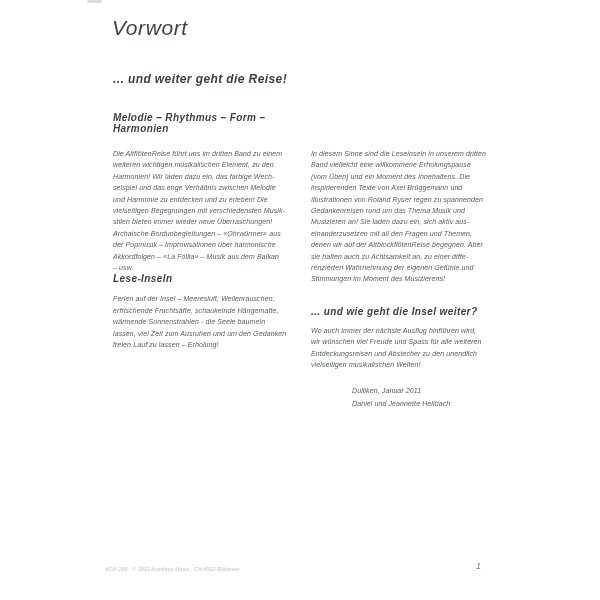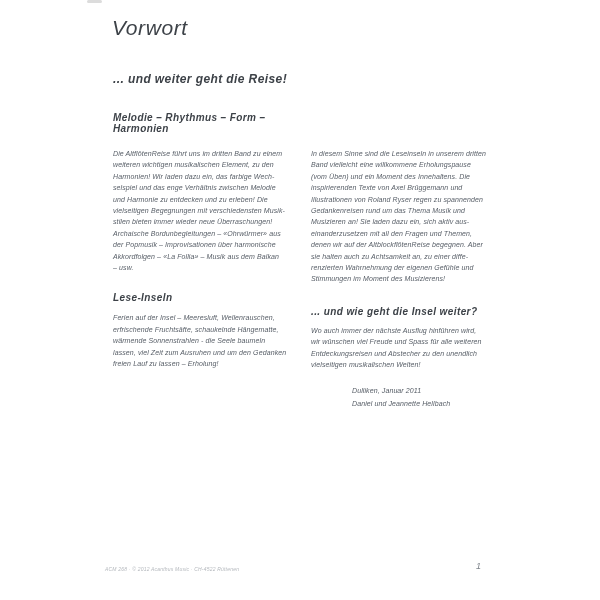--- a/index.html
+++ b/index.html
@@ -27,21 +27,21 @@
   }
   .col { width:184px; }
   .col h2 {
     margin:0; font-size:10px; font-weight:bold; color:#3d4248;
     line-height:11px; letter-spacing:0.4px; white-space:pre-line;
   }
   .col p {
     margin:14px 0 0 0; font-size:7px; line-height:11.4px;
     color:#565d66; letter-spacing:0.1px; white-space:pre;
   }
-  .col .h-second { margin-top:19px; }
+  .col .h-second { }
   .col .p-tight { margin-top:9px; }
   .col-right .p-first { margin-top:36px; }
   .col-right h2 { margin-top:21px; }
   .col-right .p-after-h { margin-top:8px; }
   .signature {
     margin:13px 0 0 41px; font-size:7px; line-height:13px;
     color:#565d66; letter-spacing:0.1px;
   }
   .imprint {
     position:absolute; left:105px; top:566px;

